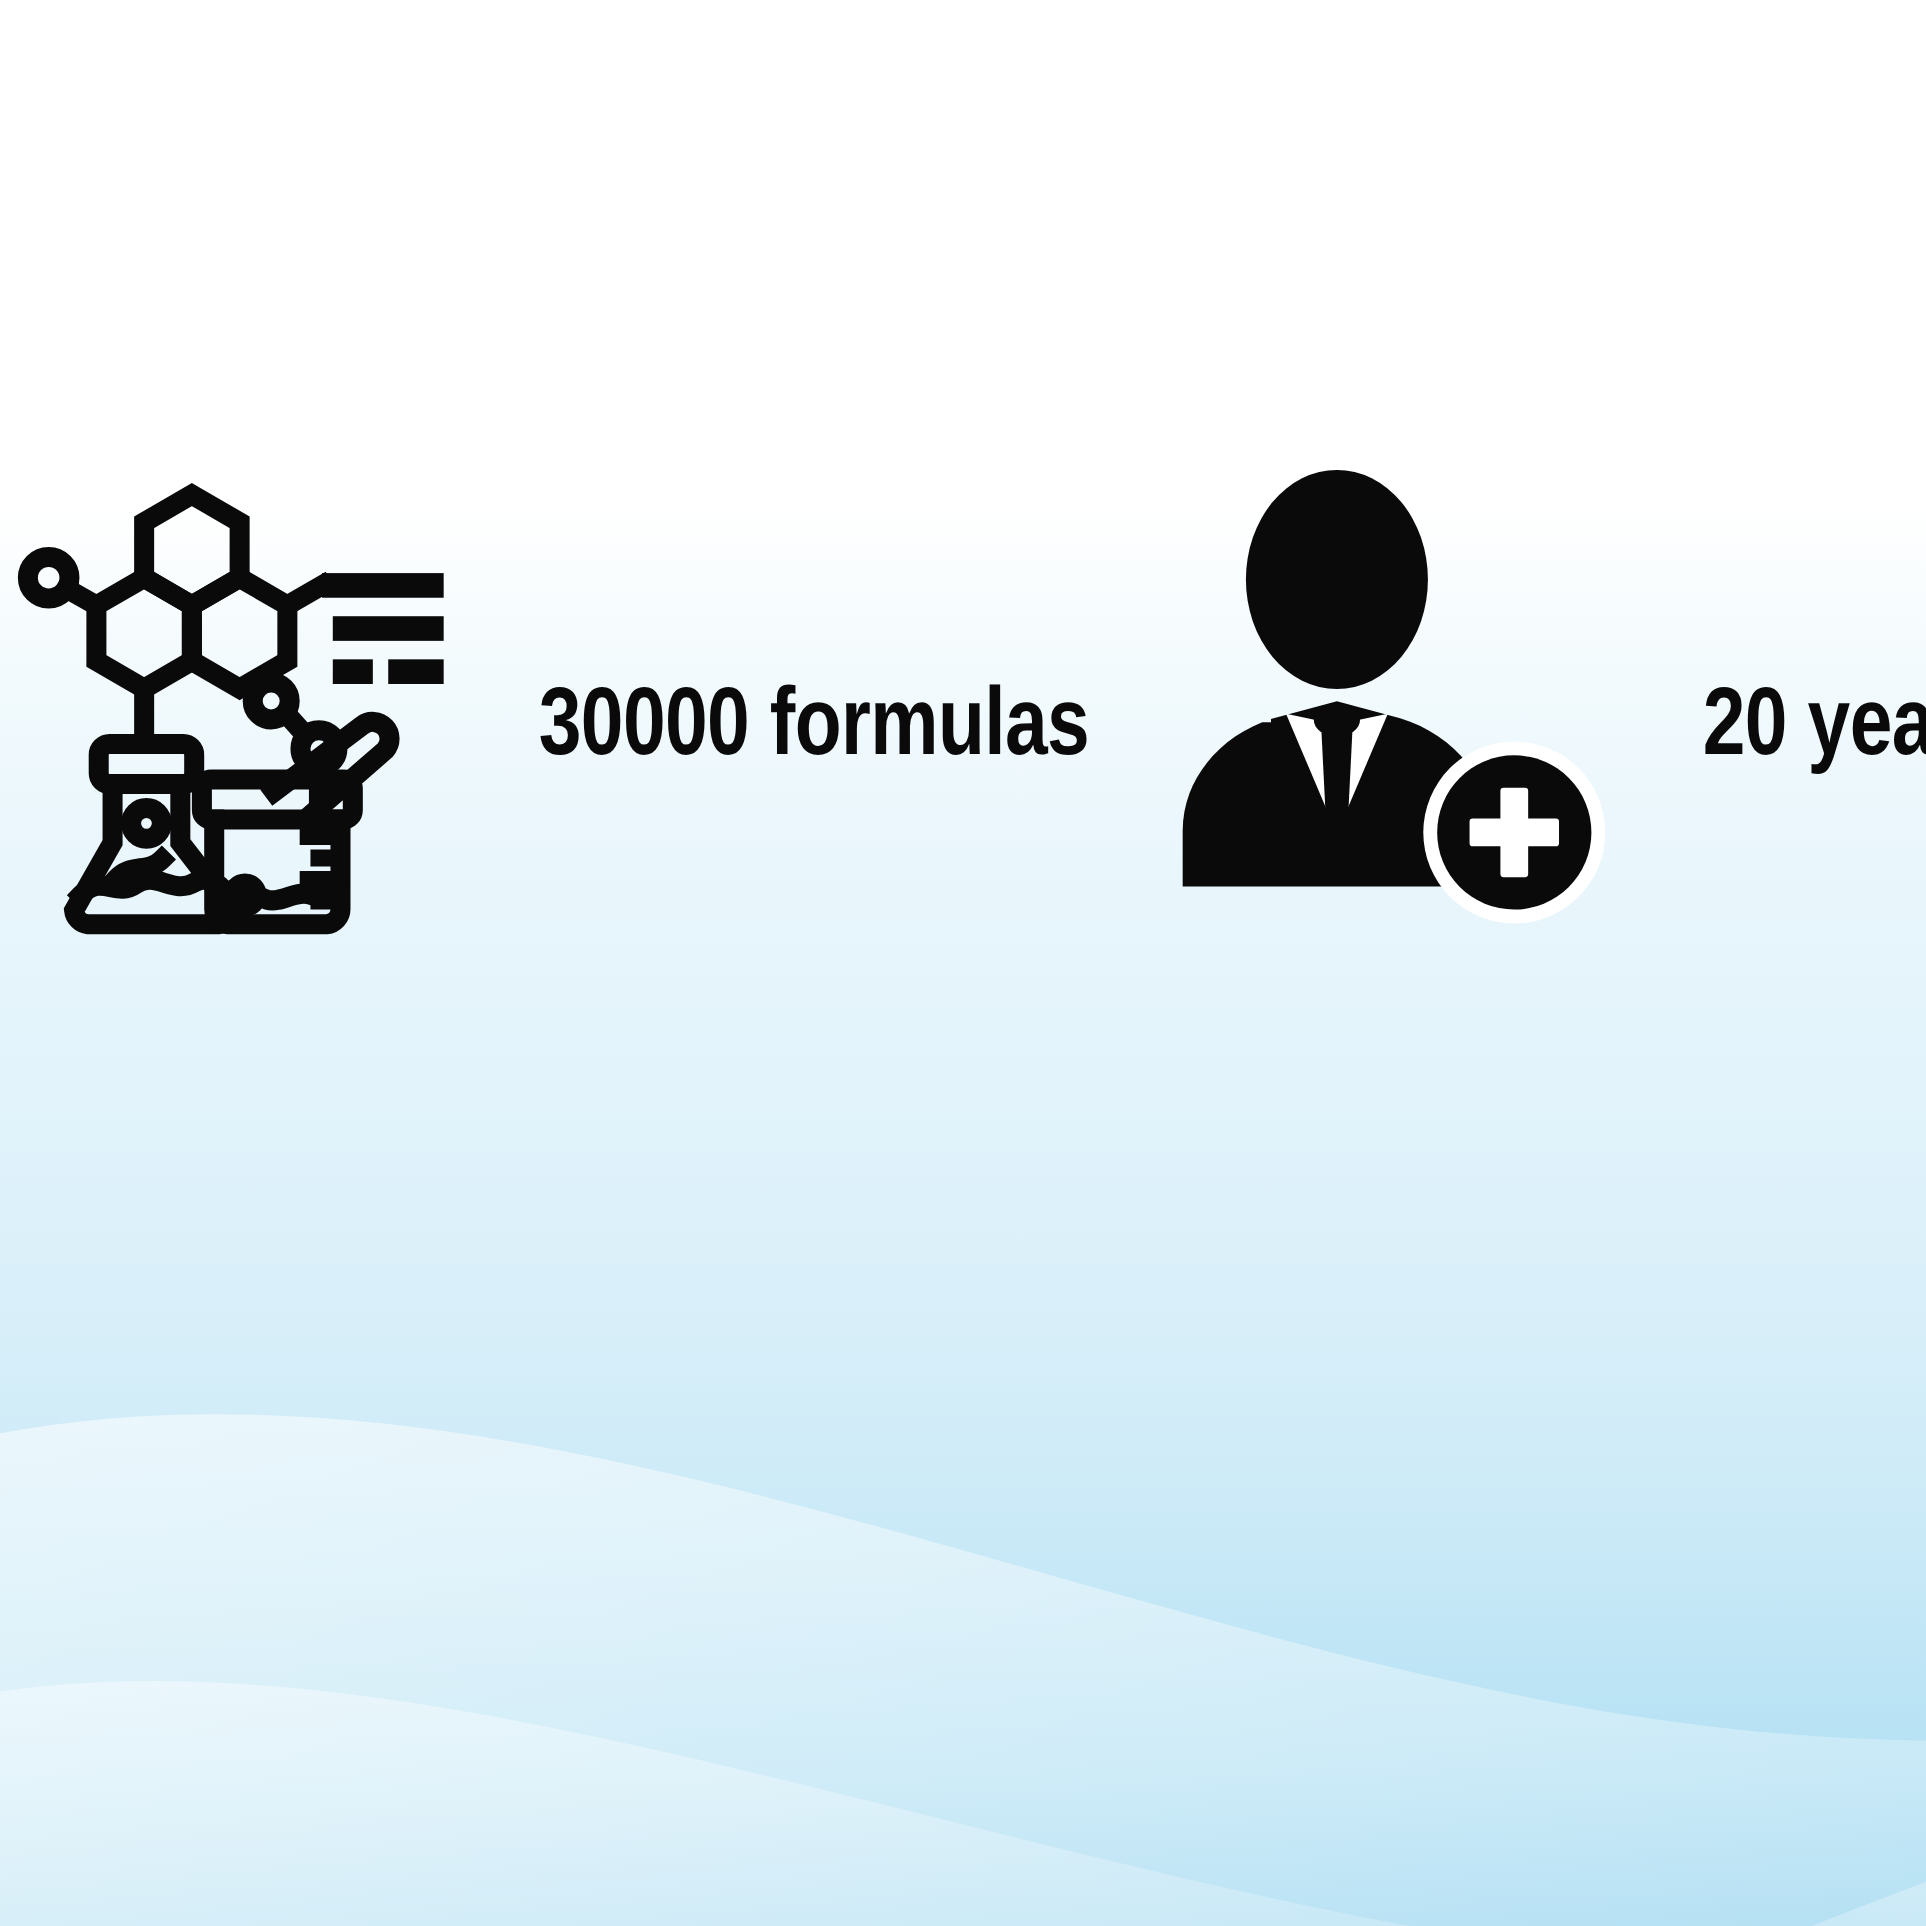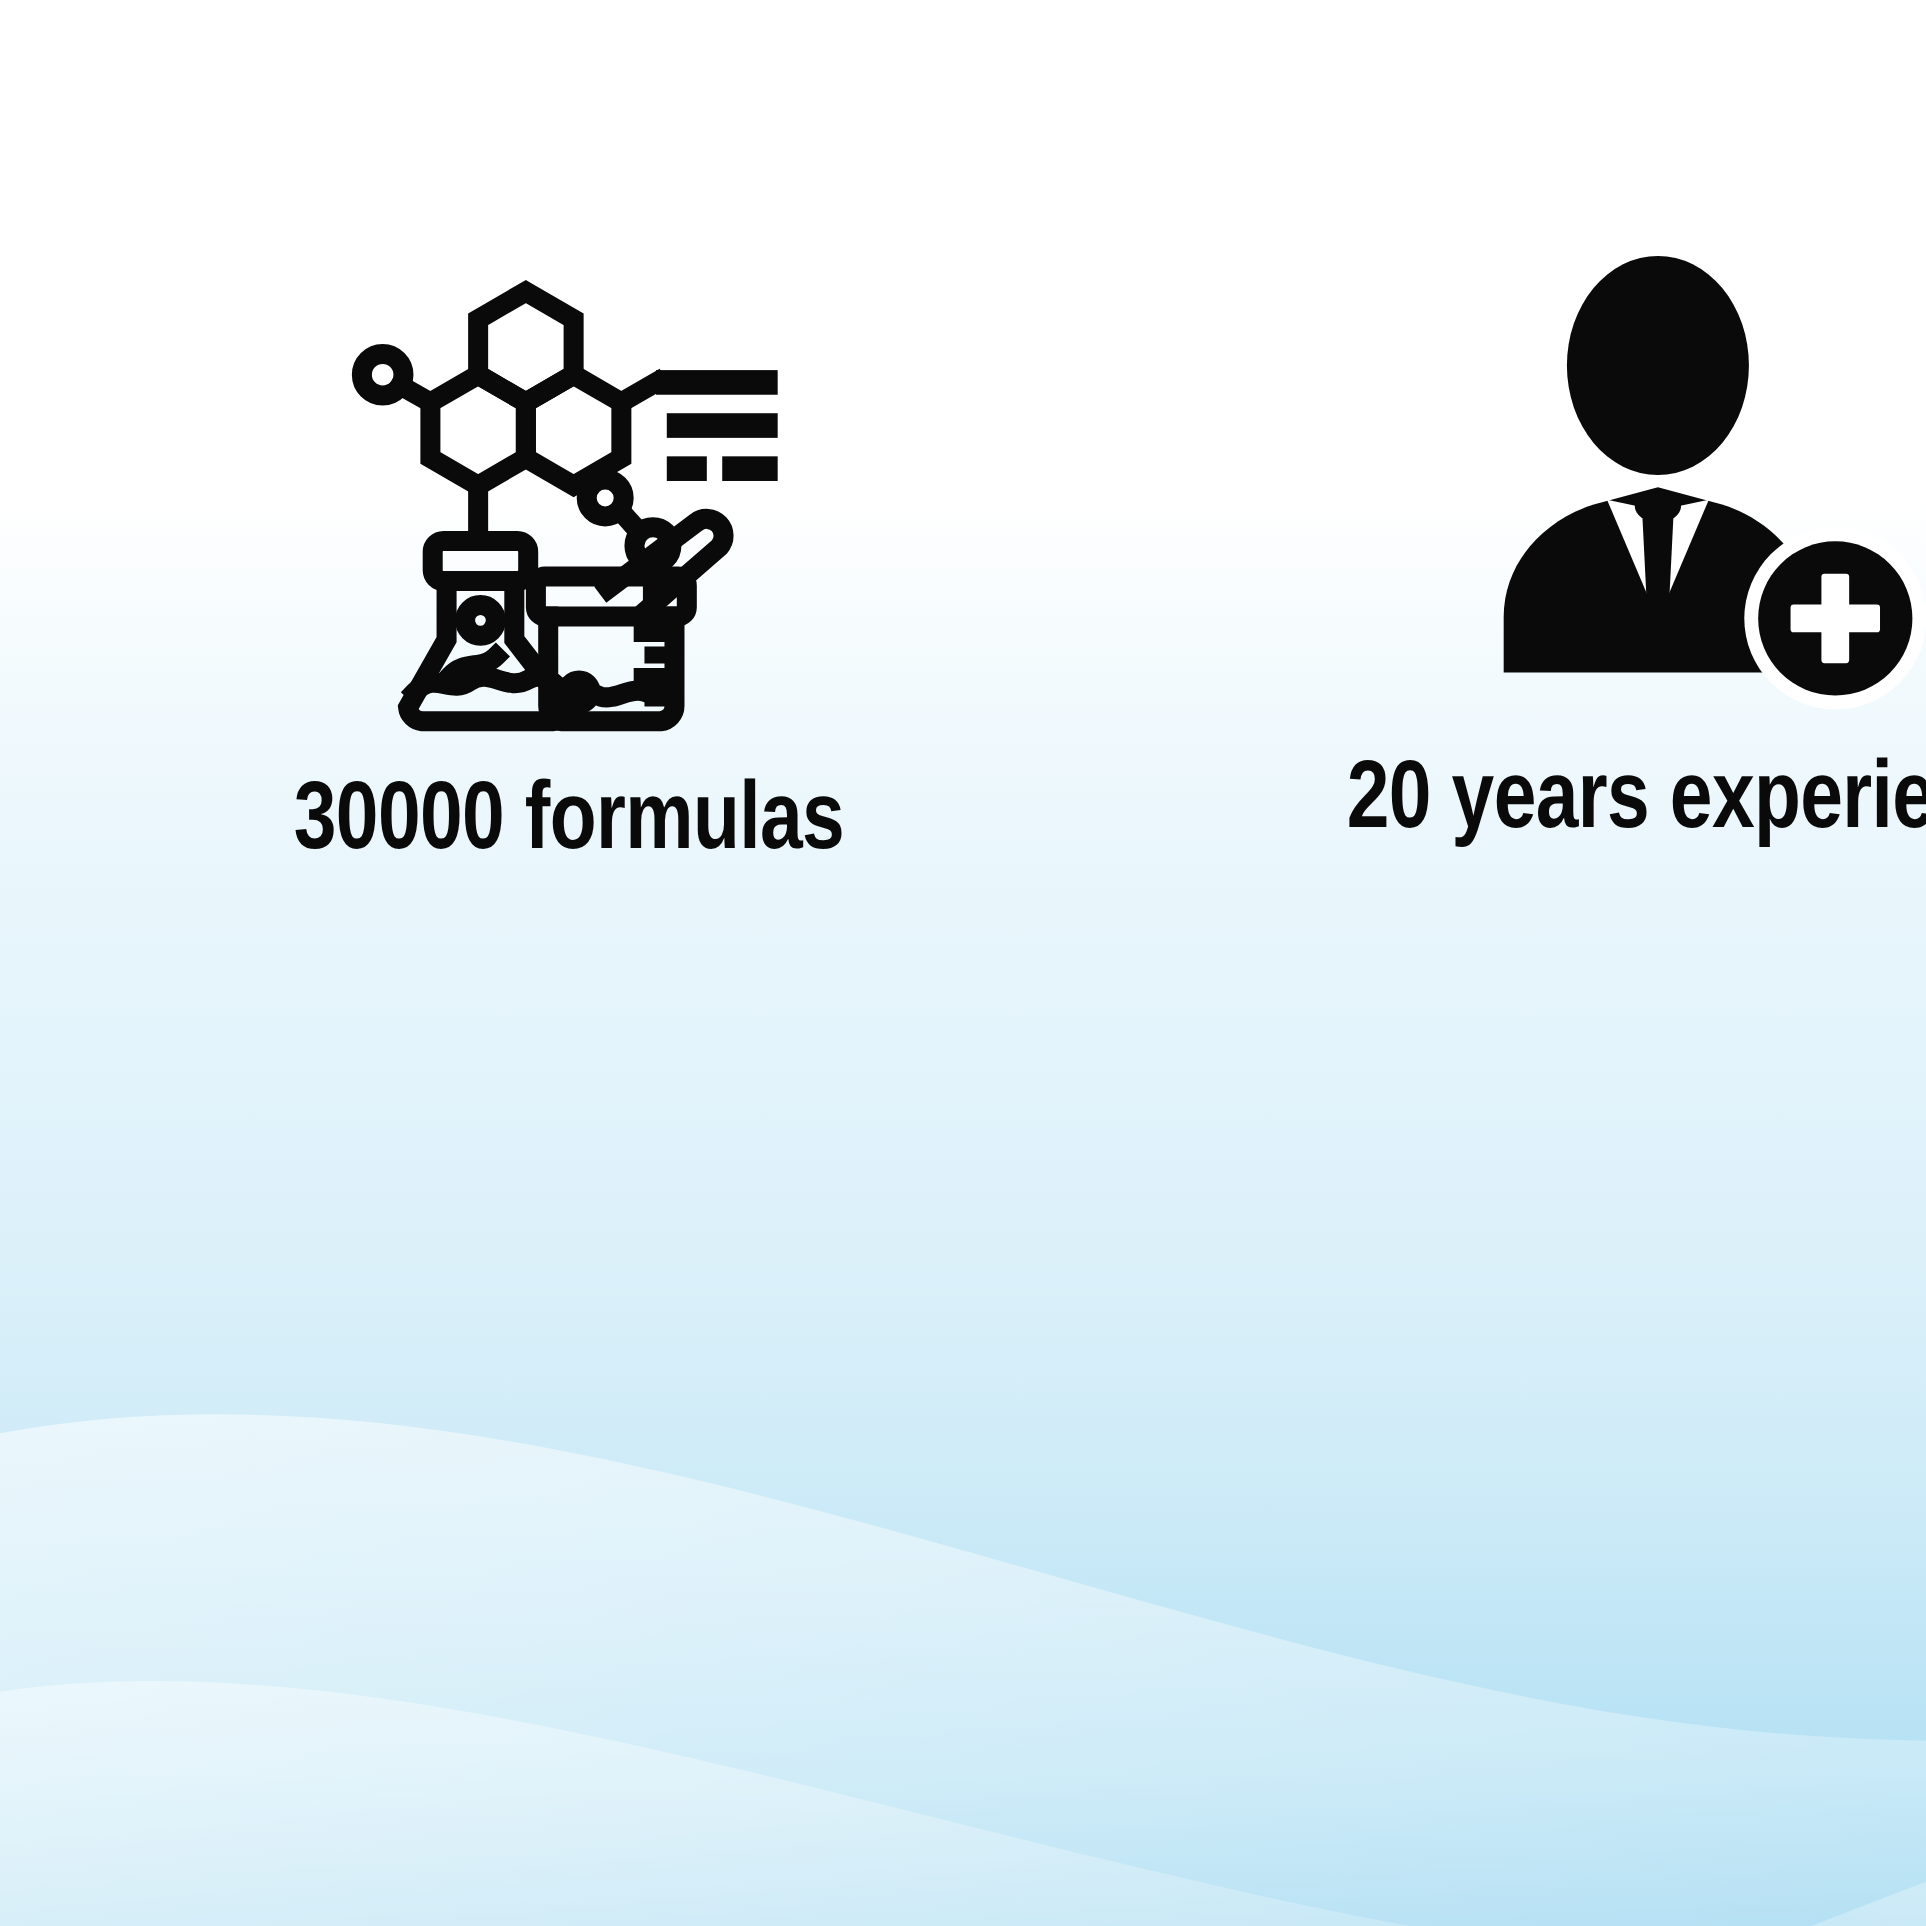--- a/index.html
+++ b/index.html
@@ -45,21 +45,21 @@
   .grid {
     position: absolute;
     inset: 0;
     display: grid;
     grid-template-columns: 1fr 1fr;
     grid-template-rows: 1fr 1fr;
   }
   .cell {
     position: relative;
     display: flex;
-    flex-direction: column;
+    flex-direction: row;
     align-items: center;
     justify-content: flex-start;
   }
   .cell-0 { padding-top: 270px; }
   .cell-1 { padding-top: 270px; }
   .cell-2 { padding-top: 1116px; }
   .cell-3 { padding-top: 1116px; }
 
   .icon-wrap {
     display: flex;

